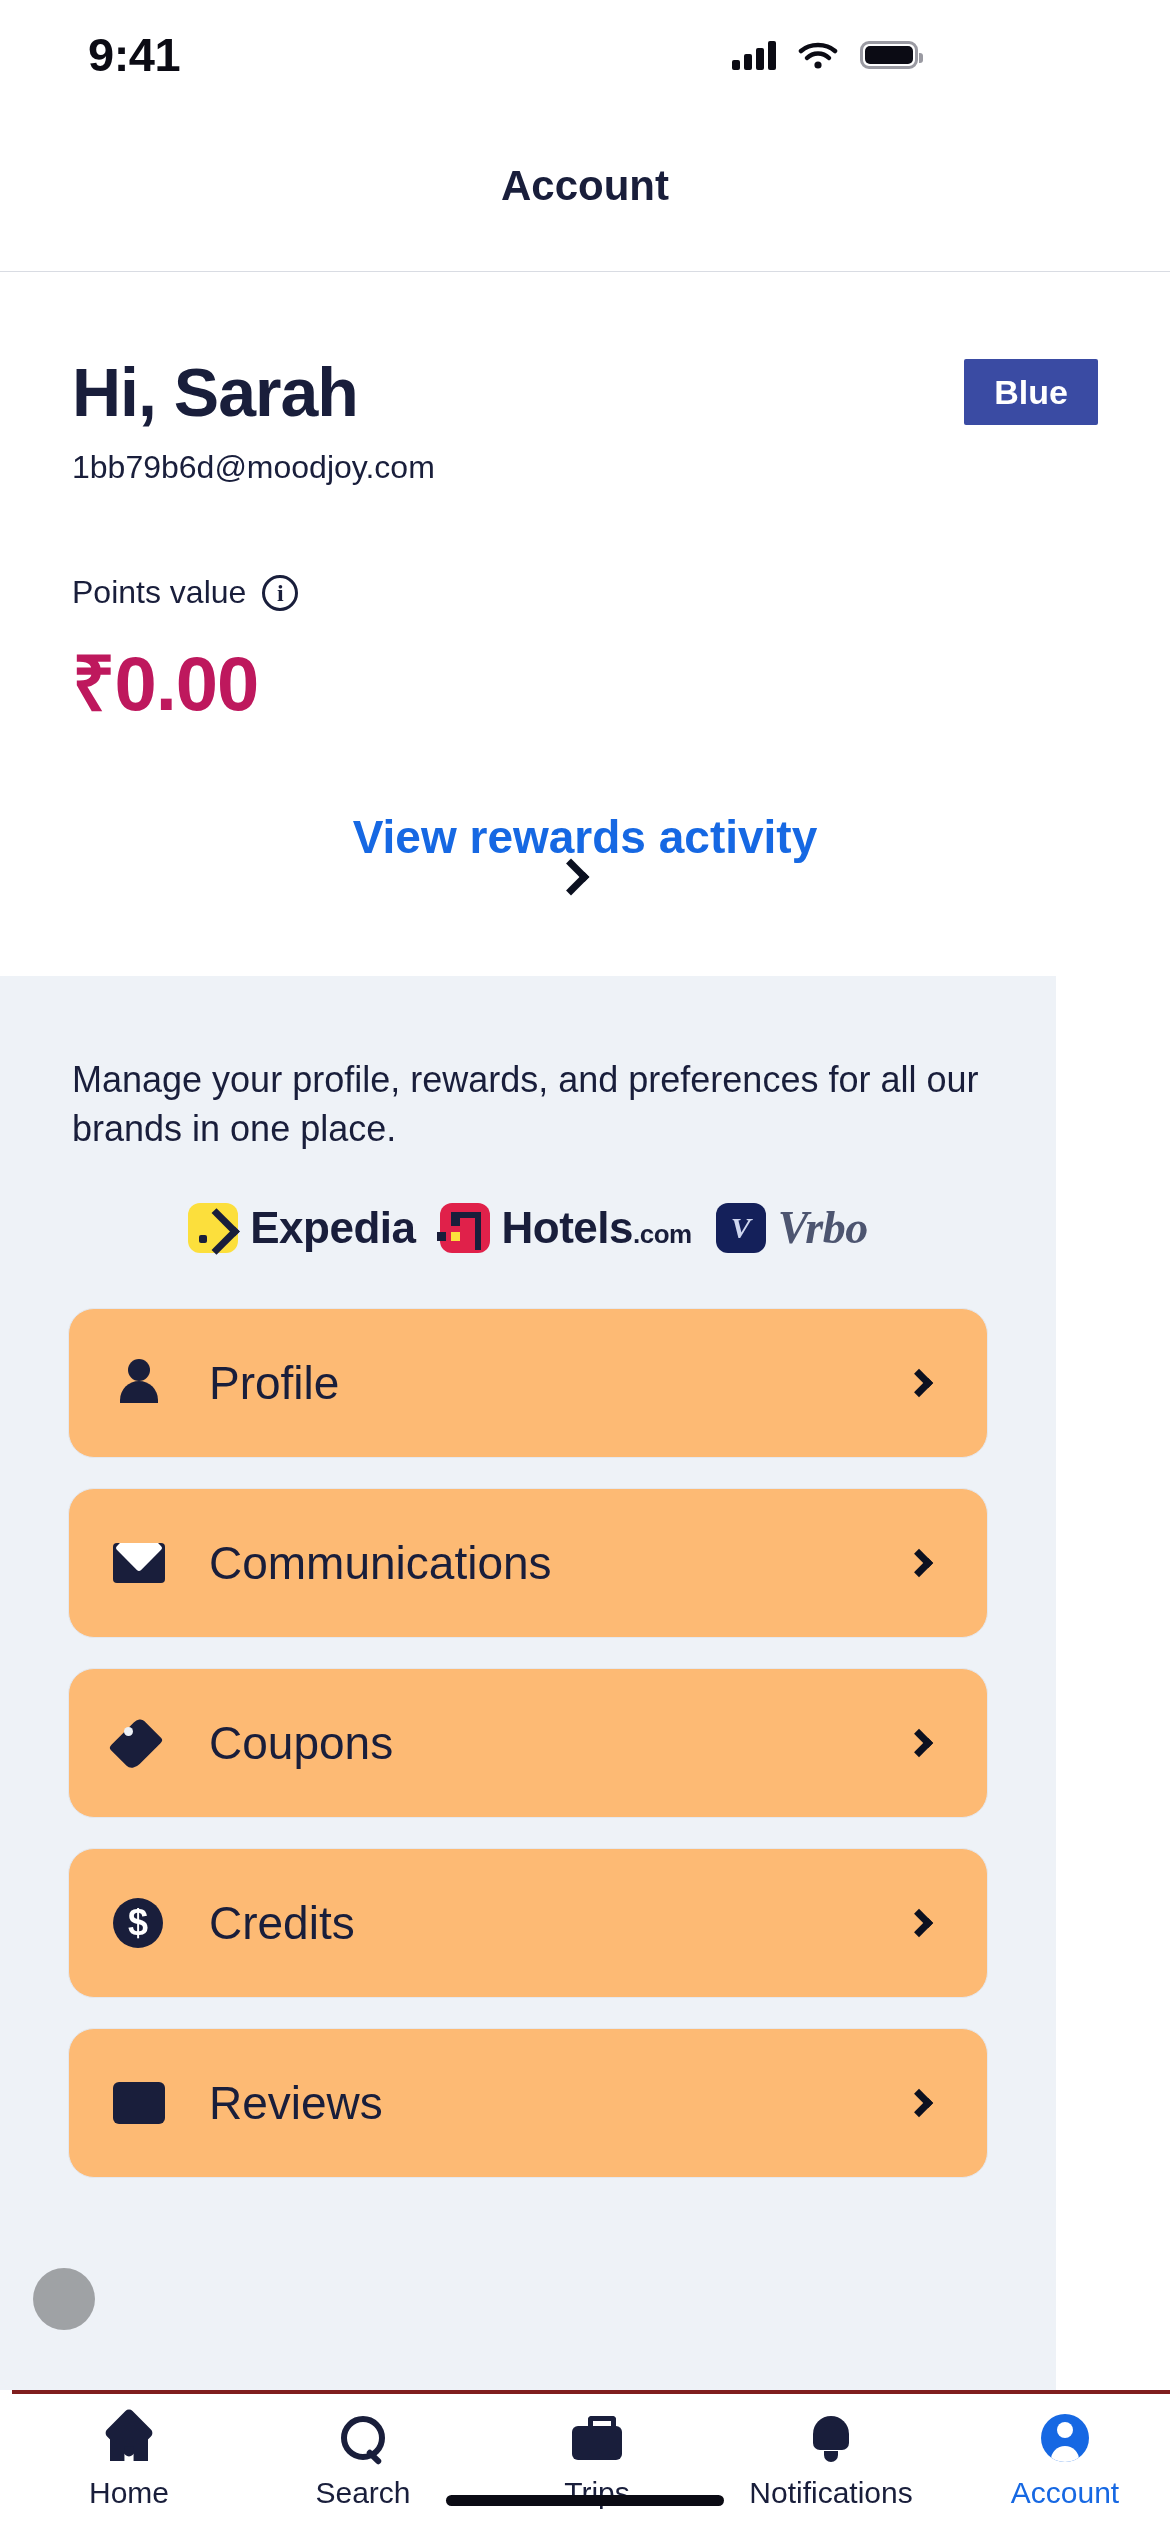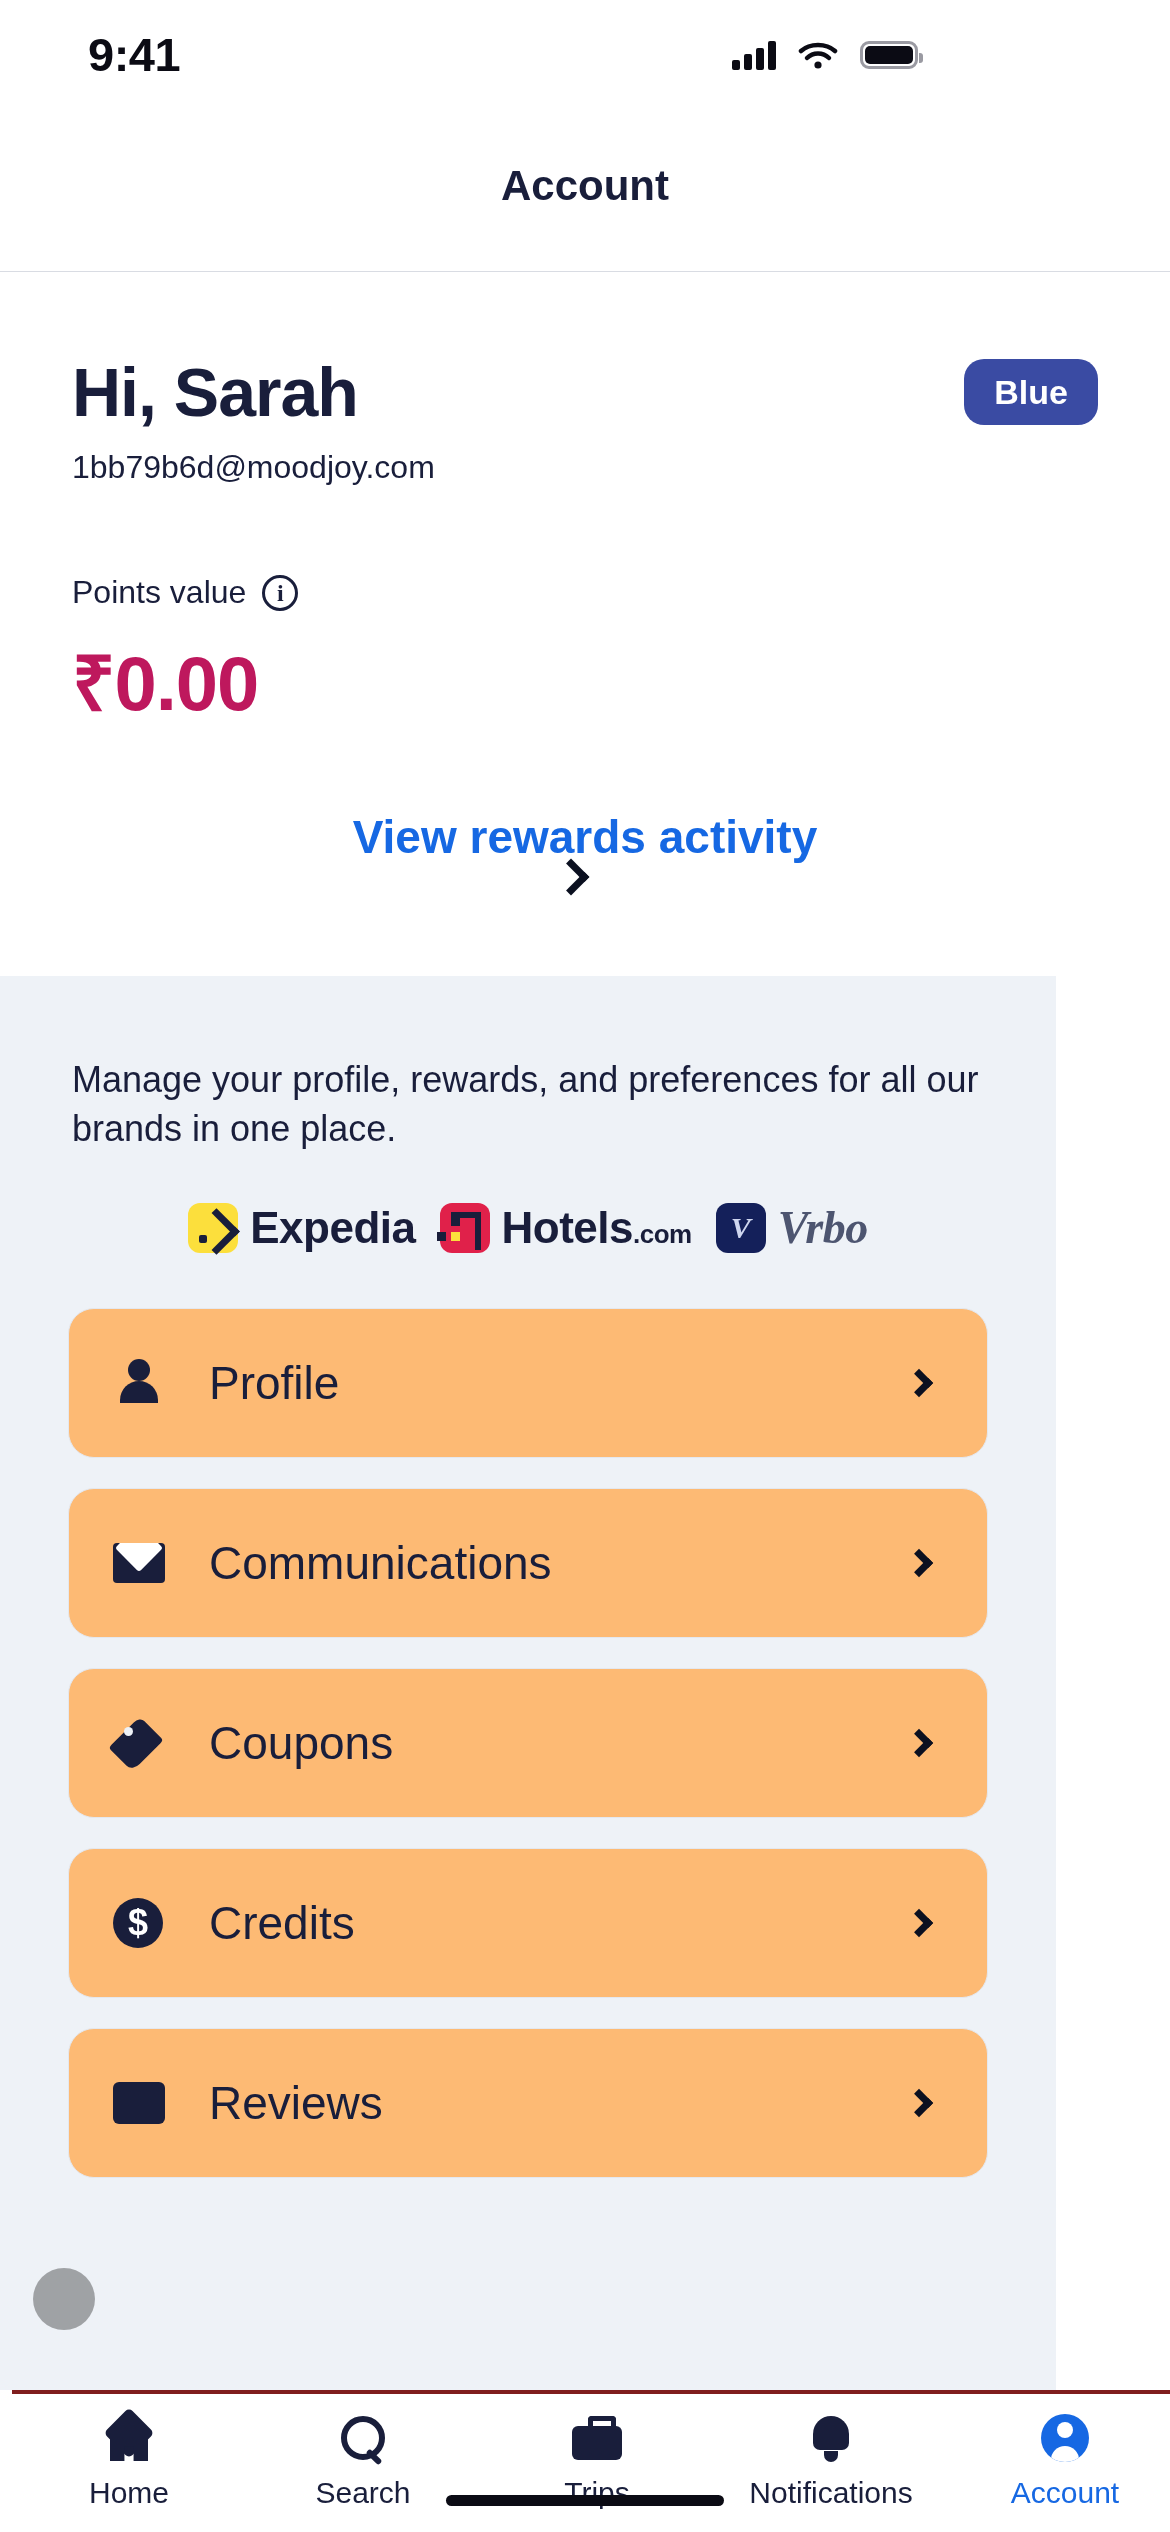--- a/index.html
+++ b/index.html
@@ -48,21 +48,21 @@
   .hero { position:absolute; top:273px; left:0; width:1170px; height:703px; background:#fff; }
   .hero-inner { padding:8px 72px; }
 
   .greet-row {
     display:flex; align-items:center; justify-content:space-between;
     padding-top:72px;
   }
   .greet-name { font-size:68px; font-weight:bold; color:#191e3b; letter-spacing:-1px; }
   .tier-badge {
     background:#3a4ba3; color:#fff; font-size:34px; font-weight:bold;
-    padding:16px 30px; border-radius:20px; line-height:1;
+    padding:16px 30px; border-radius:2px; line-height:1;
   }
   .greet-email { font-size:32px; color:#191e3b; margin-top:18px; }
 
   .points-label-row { display:flex; align-items:center; gap:16px; margin-top:88px; }
   .points-label { font-size:32px; color:#191e3b; }
   .info-icon {
     width:36px; height:36px; border:3px solid #191e3b; border-radius:50%;
     display:flex; align-items:center; justify-content:center;
     font-size:24px; font-weight:bold; color:#191e3b;
     font-family:"Liberation Serif", serif; line-height:1;

